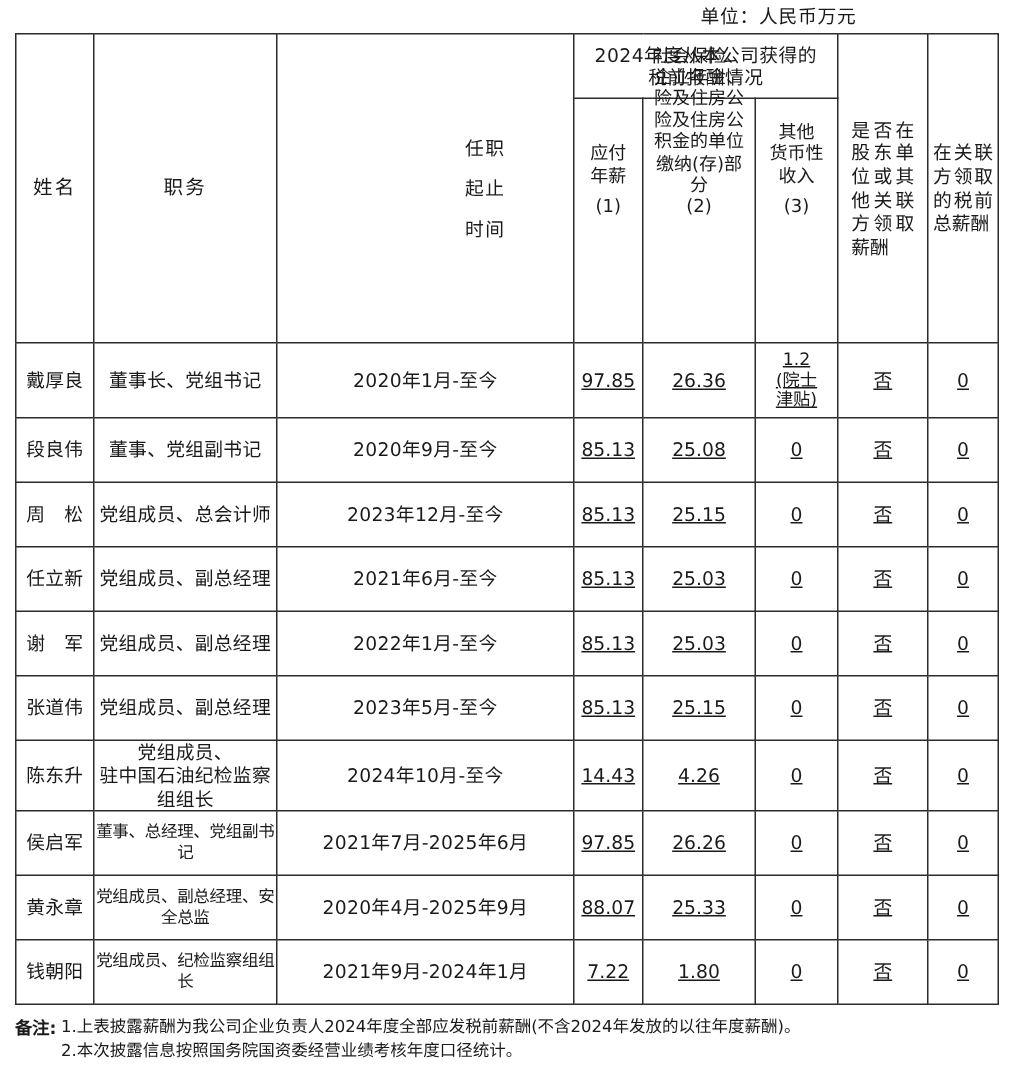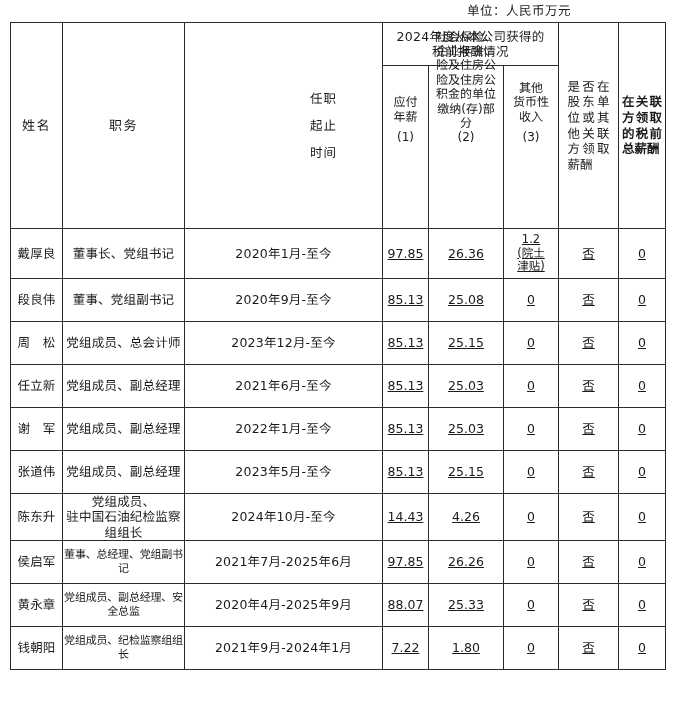--- a/index.html
+++ b/index.html
@@ -115,21 +115,20 @@
     margin: 8px auto;
     text-align: justify;
     font-size: 12.5px;
     line-height: 1.25;
   }
   .hdr-share-txt {
     width: 42px;
   }
   .hdr-rel-txt {
     width: 40px;
-    font-weight: bold;
   }
 
   
   tbody tr { height: 43px; }
   tbody tr.tall { height: 50px; }
   td.c-name-cell {
     font-size: 12.5px;
     letter-spacing: 0.2px;
   }
   td.c-pos-cell {
@@ -367,14 +366,23 @@
         <td class="num">7.22</td>
         <td class="num">1.80</td>
         <td class="num">0</td>
         <td class="num">否</td>
         <td class="num">0</td>
       </tr>
 
     </tbody>
   </table>
 
+  <div class="notes">
+    <div class="notes-row">
+      <span class="notes-label">备注:</span>
+      <span class="notes-list">
+        <span class="note-item">1.上表披露薪酬为我公司企业负责人2024年度全部应发税前薪酬(不含2024年发放的以往年度薪酬)。</span>
+        <span class="note-item">2.本次披露信息按照国务院国资委经营业绩考核年度口径统计。</span>
+      </span>
+    </div>
+  </div>
 
 </div>
 
 </body></html>

